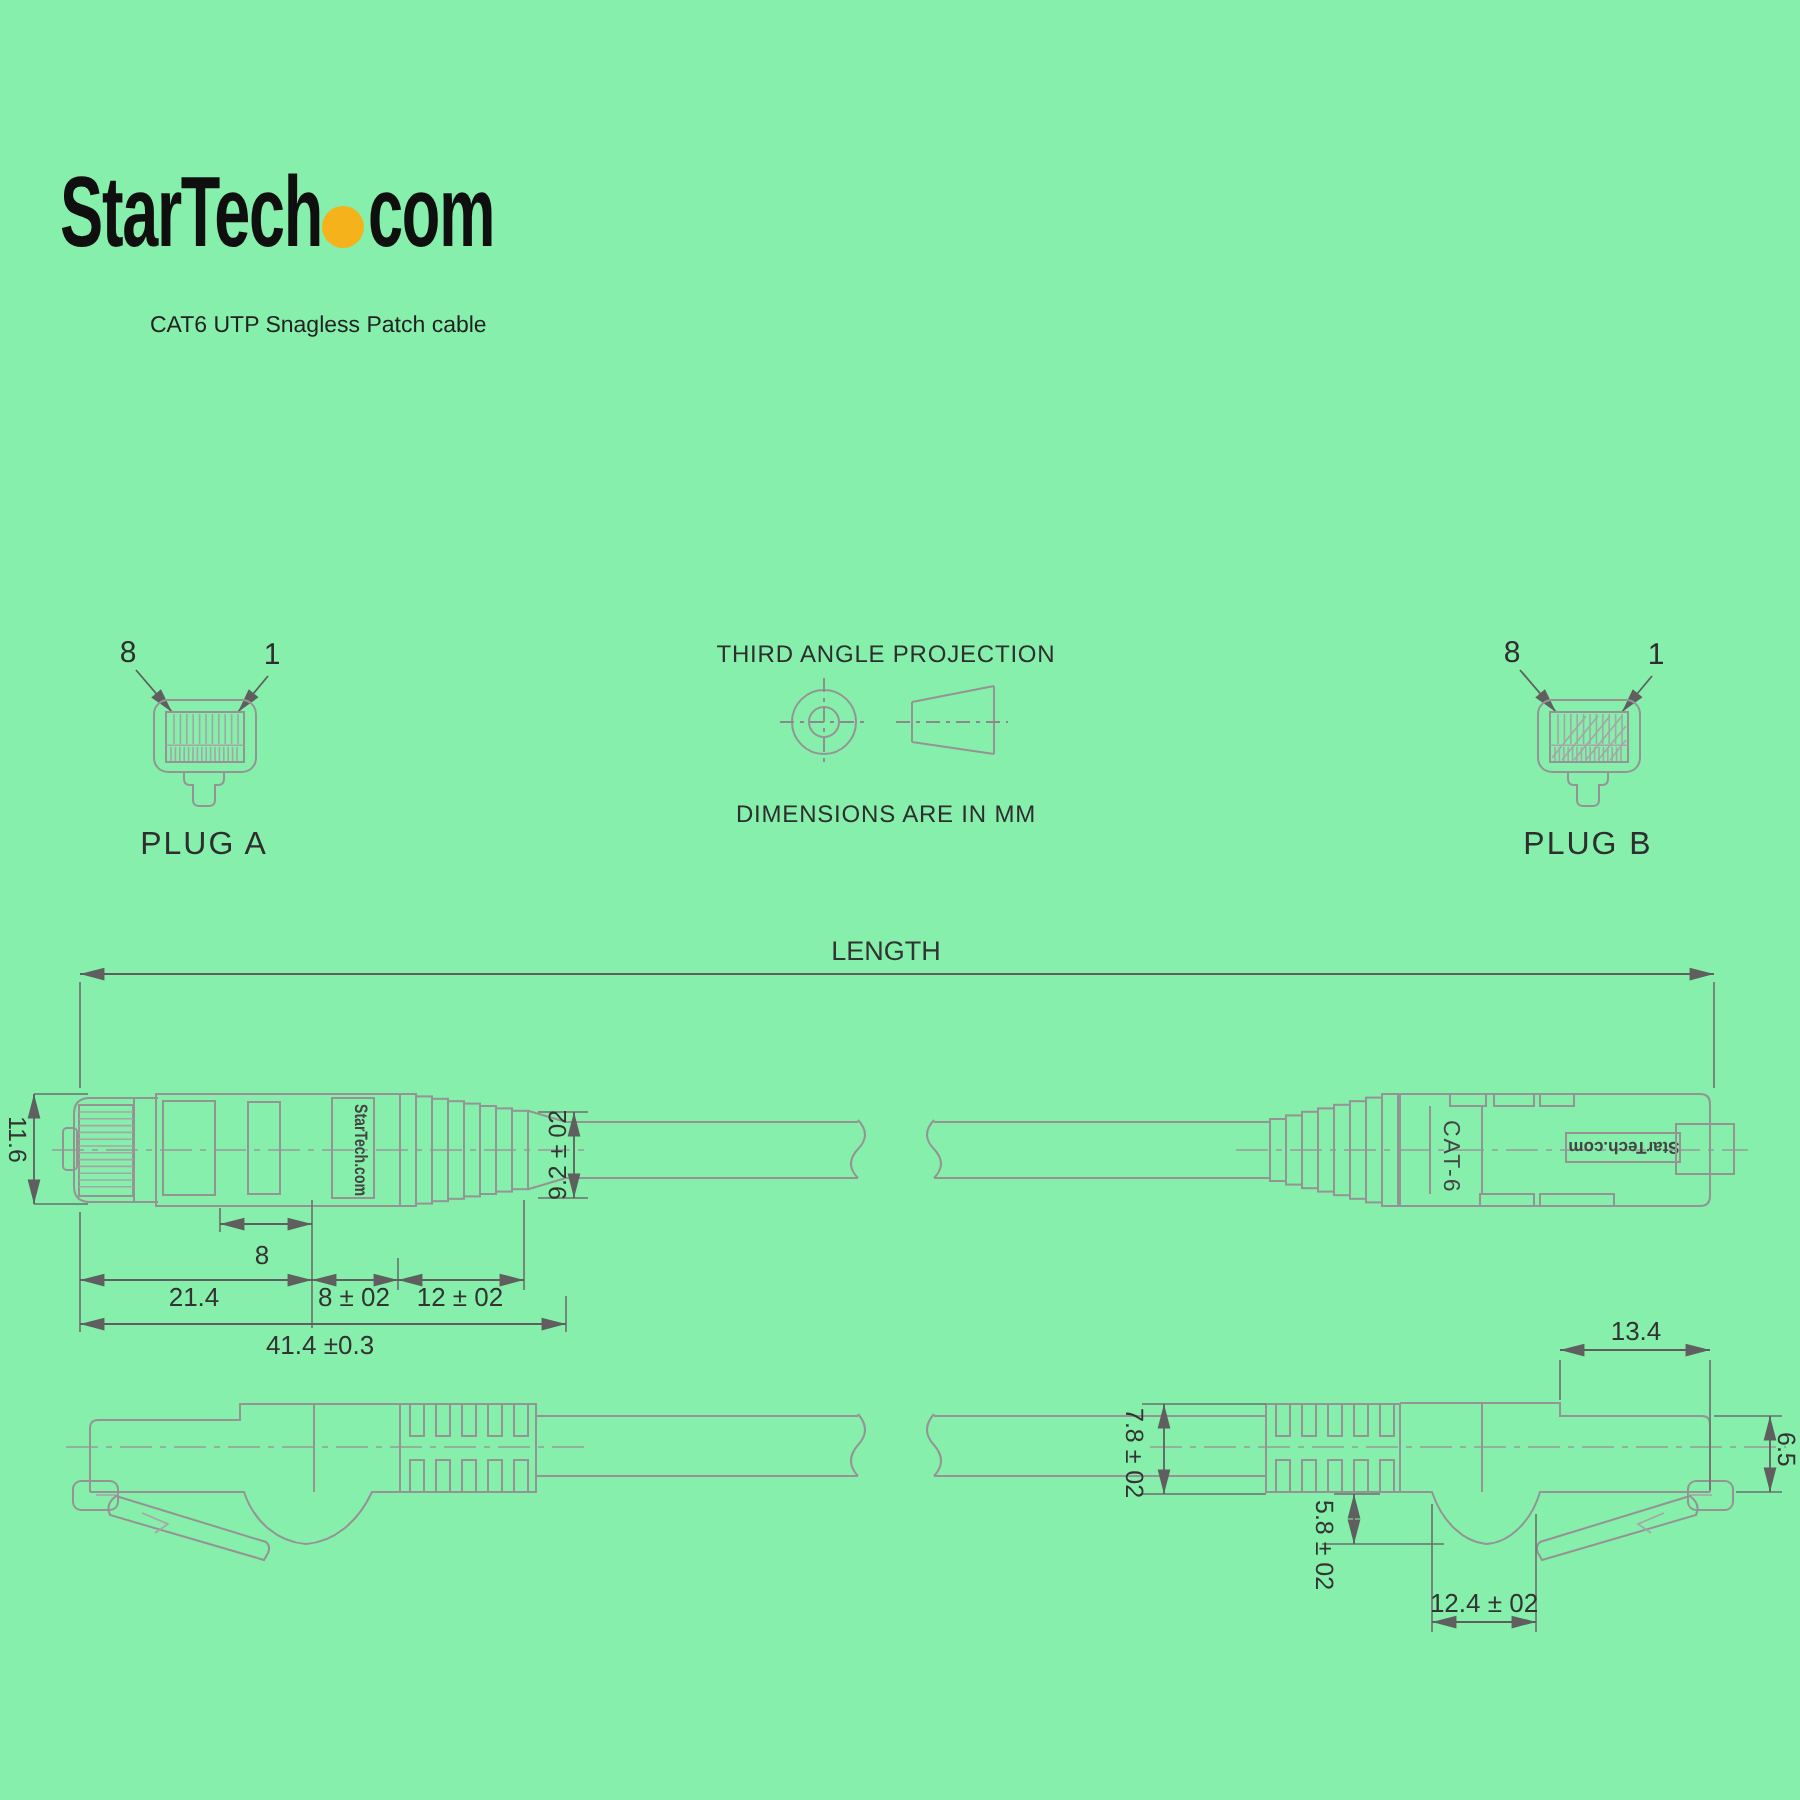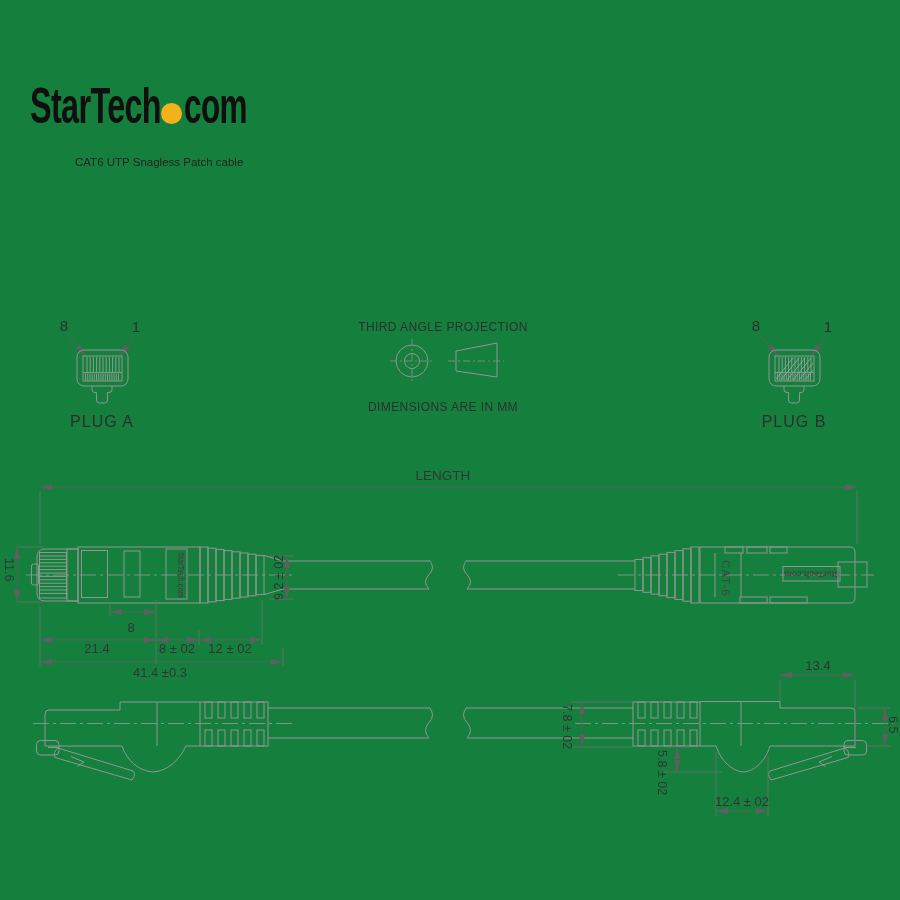--- a/index.html
+++ b/index.html
@@ -1,16 +1,16 @@
 <!DOCTYPE html>
 <html><head>
 <meta charset="utf-8">
 <style>
   html,body { margin:0; padding:0; background:#ffffff; }
-  #stage { width:900px; height:900px; position:relative; background:#15803d; overflow:hidden; }
+  #stage { width:900px; height:900px; position:relative; background:#86efac; overflow:hidden; }
   svg { display:block; }
   text { font-family:"Liberation Sans", sans-serif; fill:#3a3a3a; }
   .geo   { stroke:#949494; fill:none; stroke-width:1; }
   .geoThin { stroke:#a6a6a6; fill:none; stroke-width:0.8; }
   .dim   { stroke:#5f5f5f; fill:none; stroke-width:0.9; }
   .ext   { stroke:#6e6e6e; fill:none; stroke-width:0.8; }
   .cl    { stroke:#9b9b9b; fill:none; stroke-width:0.8; stroke-dasharray:16 4 3 4; }
   .dash  { stroke:#8a8a8a; fill:none; stroke-width:0.9; stroke-dasharray:7 3 2 3; }
   .dtxt  { font-size:13px; fill:#333; }
   .rtxt  { font-size:12.5px; fill:#333; }

